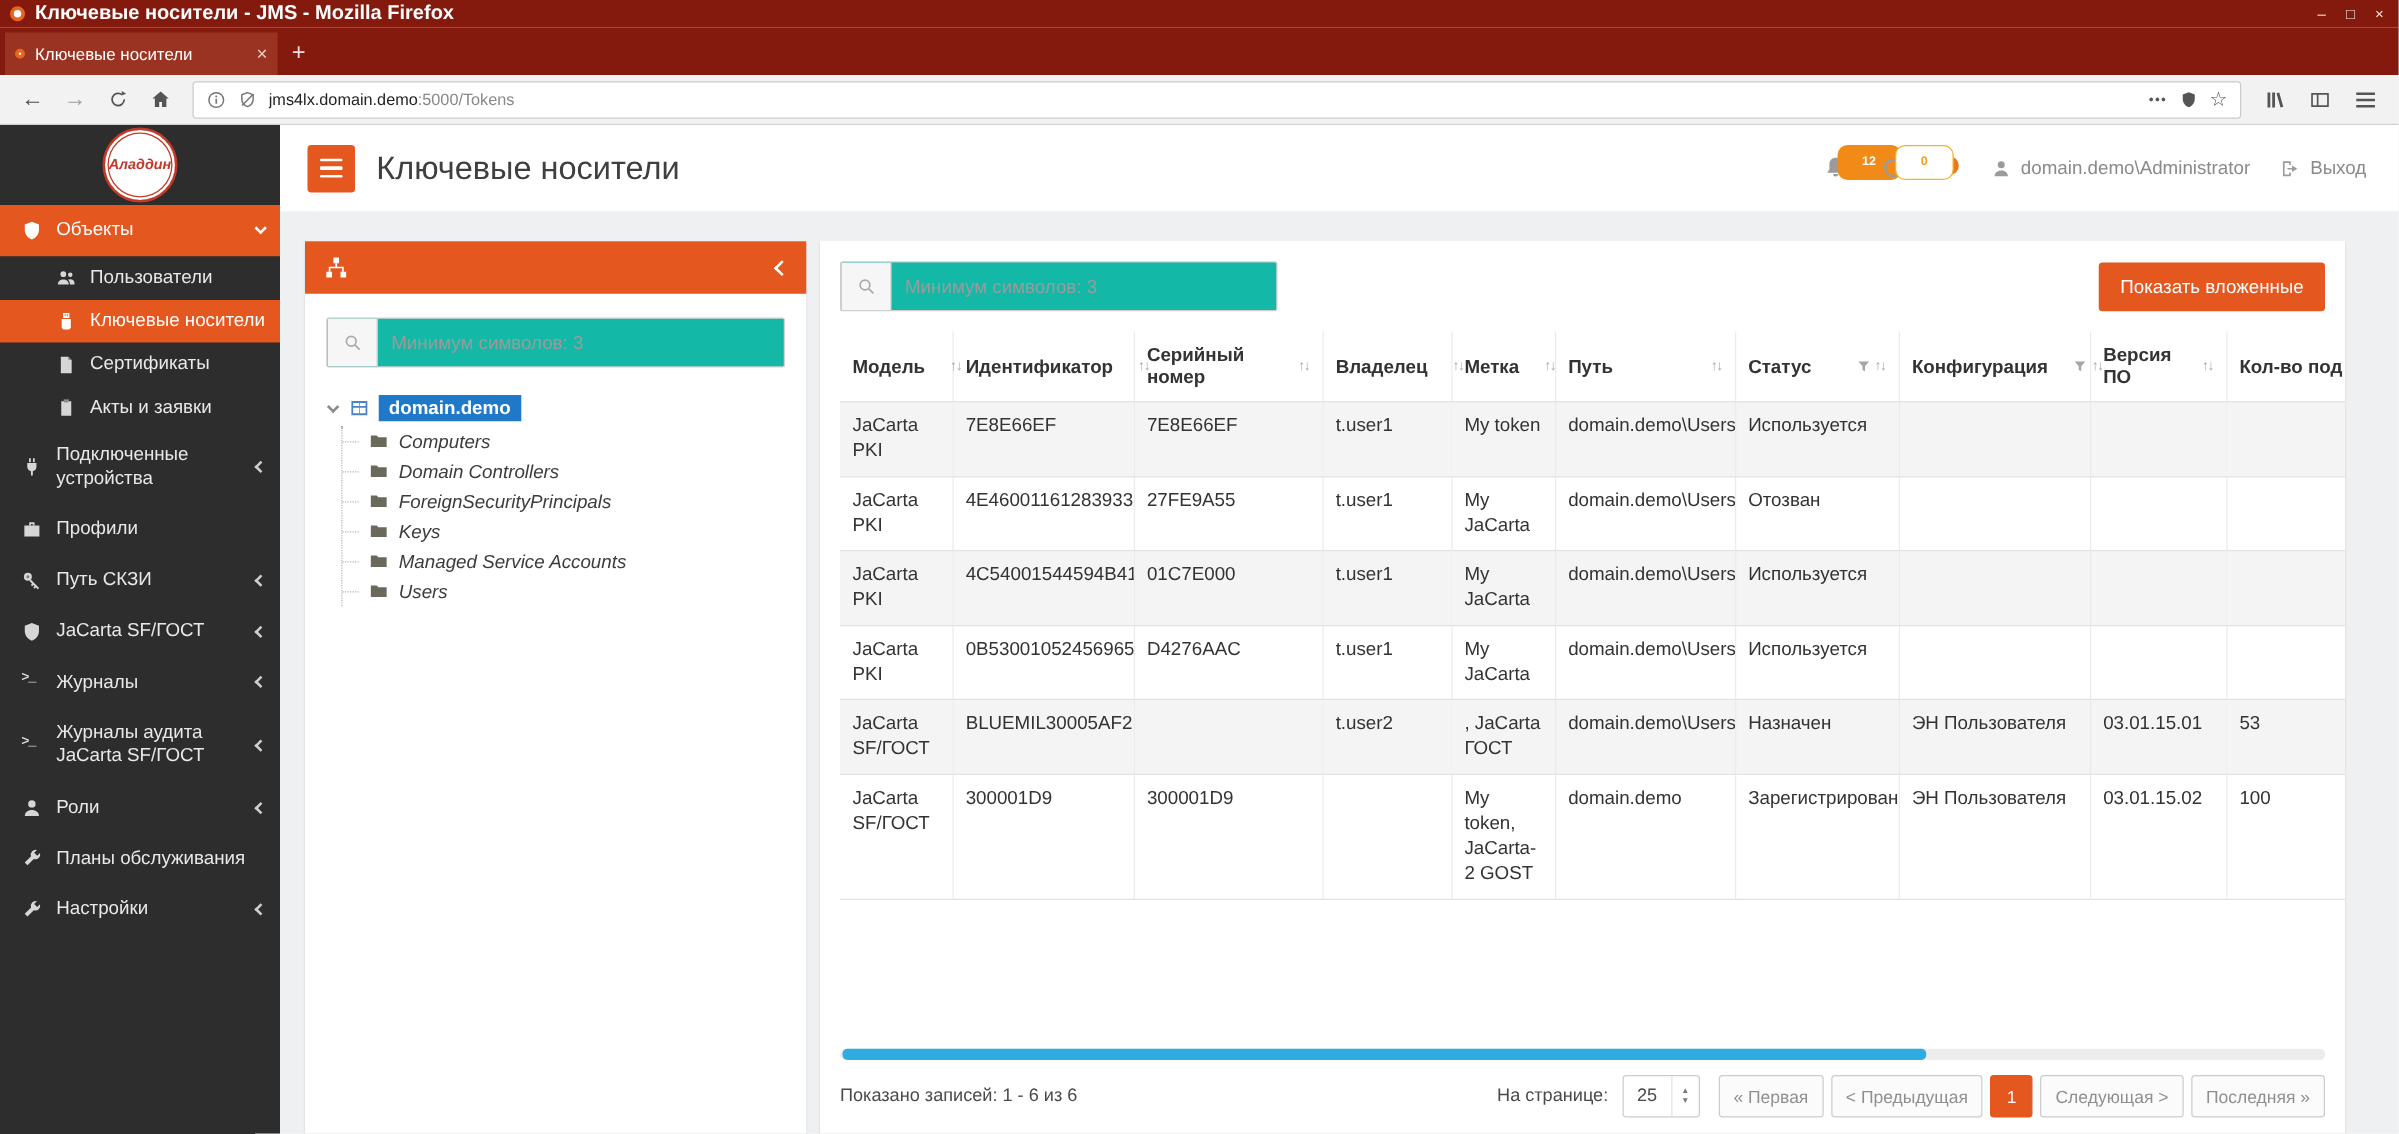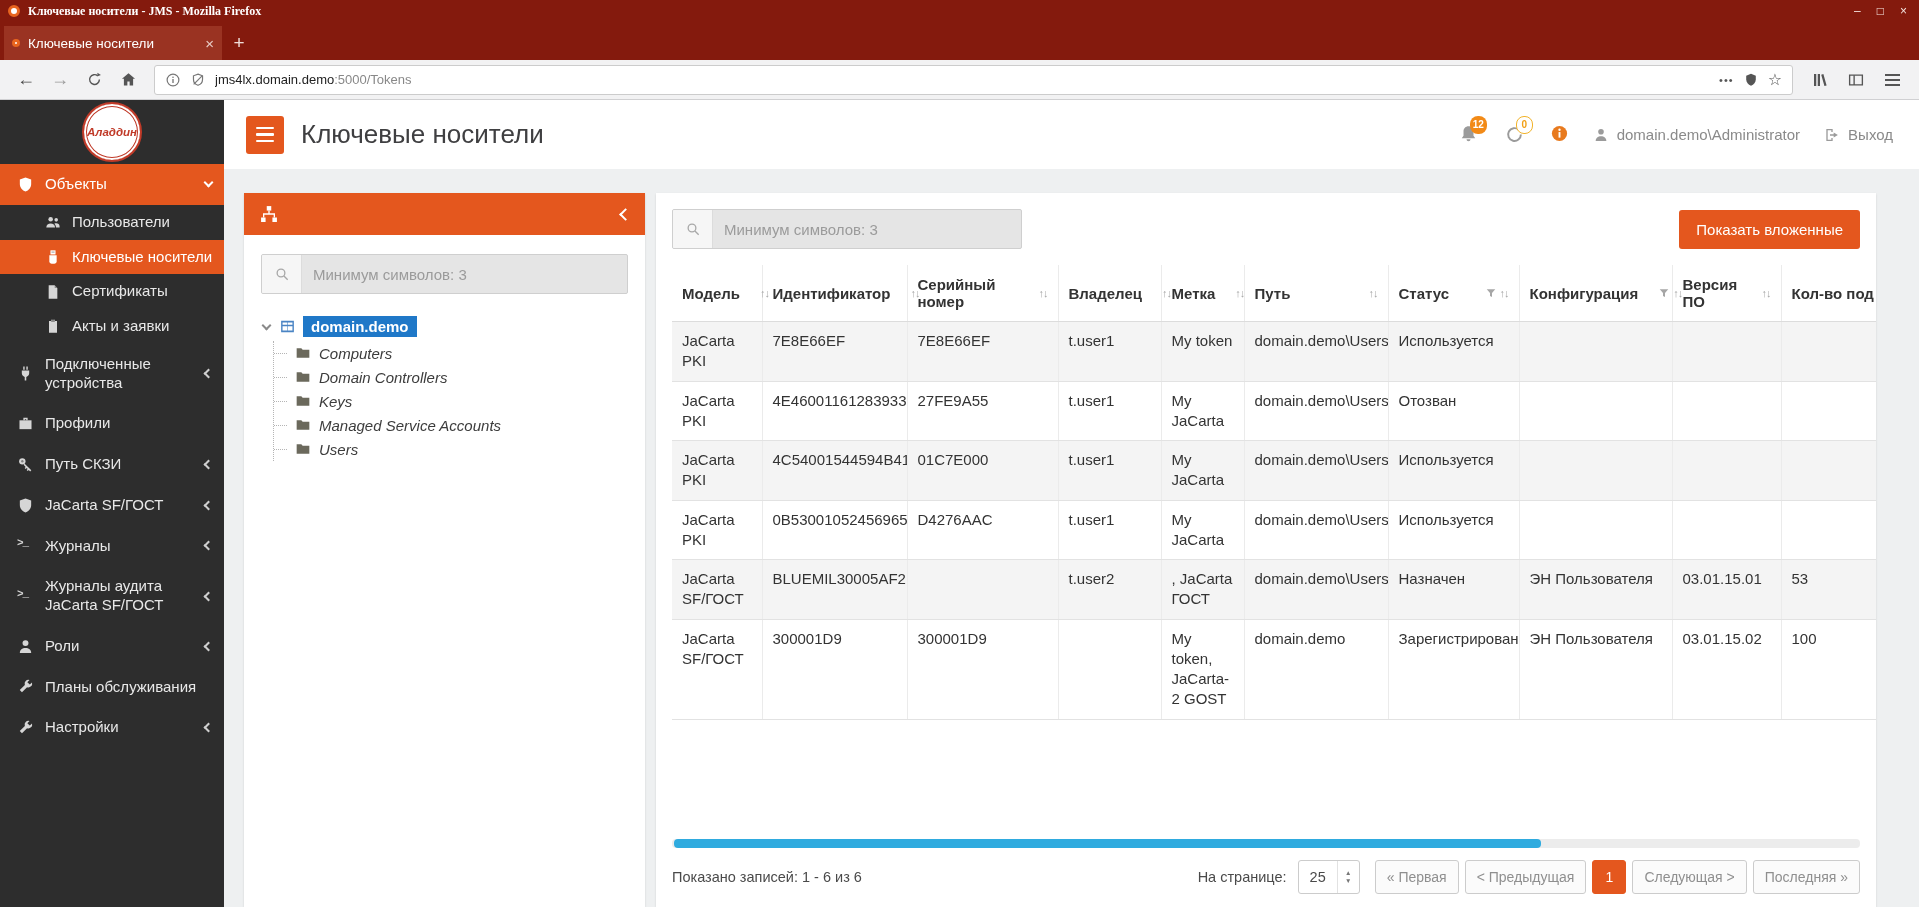--- a/index.html
+++ b/index.html
@@ -3,21 +3,21 @@
 <meta charset="utf-8">
 <style>
   * { margin:0; padding:0; box-sizing:border-box; }
   html,body { width:1919px; height:907px; overflow:hidden; }
   body { font-family:"Liberation Sans","DejaVu Sans",sans-serif; background:#eef0f1; font-size:15px; color:#333; }
   .ic { display:inline-block; flex-shrink:0; }
 
   
   .titlebar { height:22px; background:#841a0d; display:flex; align-items:center; color:#fff; padding:0 8px; gap:8px; }
   .tb-icon { width:12px; height:12px; border-radius:50%; background:#fff; border:3px solid #e8651f; }
-  .tb-title { font-size:12px; font-weight:bold; flex:1;font-family:Liberation Serif, serif; }
+  .tb-title { font-size:16px; font-weight:bold; flex:1; }
   .win-controls { display:flex; gap:16px; font-size:12px; align-items:center; padding-right:4px; color:#f3e2de; }
   .win-controls span { cursor:default; }
 
   .tabbar { height:38px; background:#841a0d; display:flex; align-items:flex-end; padding-left:4px; }
   .tab { width:218px; height:34px; background:#9a3322; display:flex; align-items:center; gap:8px; padding:0 8px; color:#fff; }
   .favicon { width:8px; height:8px; background:#fff; border:3px solid #e8651f; border-radius:50%; }
   .tab-title { flex:1; font-size:13.5px; white-space:nowrap; overflow:hidden; }
   .tab-close { color:#e8cdc7; font-size:15px; }
   .newtab { width:34px; height:34px; display:flex; align-items:center; justify-content:center; color:#f0ddd8; font-size:19px; }
 
@@ -56,36 +56,36 @@
   .term { width:18px; font-family:"Liberation Mono","DejaVu Sans Mono",monospace; font-size:11px; font-weight:bold; color:#d6d6d6; letter-spacing:-1px; }
 
   .main { flex:1; display:flex; flex-direction:column; min-width:0; }
   .page-header { height:69px; background:#fff; display:flex; align-items:center; padding:0 26px 0 22px; gap:17px; }
   .burger { width:38px; height:38px; background:#e4571e; border:none; border-radius:3px; display:flex; flex-direction:column; justify-content:center; align-items:center; gap:4px; cursor:pointer; }
   .burger i { display:block; width:18px; height:2.5px; background:#fff; border-radius:1px; }
   .page-title { font-size:26px; font-weight:400; color:#3f3f41; flex:1; }
   .header-right { display:flex; align-items:center; gap:24px; color:#8a8a8a; font-size:15px; }
   .badge-wrap { position:relative; width:22px; height:22px; }
   .badge-wrap .ic { width:21px; height:21px; color:#9b9b9b; }
-  .badge { position:absolute; top:-8px; left:12px; min-width:17px; height:18px; border-radius:8px; background:#f28a17; color:#fff; font-size:10px; font-weight:bold; display:flex; align-items:center; justify-content:center; padding:0 3px; font-style:normal; }
+  .badge { position:absolute; top:-8px; left:12px; min-width:17px; height:28px; border-radius:8px; background:#f28a17; color:#fff; font-size:10px; font-weight:bold; display:flex; align-items:center; justify-content:center; padding:0 20px; font-style:normal; }
   .badge.alt { background:#fff; color:#f2a017; border:1.5px solid #f2b32a; }
   .info-wrap .ic { width:19px; height:19px; color:#e87a1e; }
   .huser, .hlogout { display:flex; align-items:center; gap:8px; cursor:pointer; }
   .huser .ic, .hlogout .ic { width:16px; height:16px; color:#9b9b9b; }
 
   .content { flex:1; display:flex; gap:11px; padding:24px 43px 0 20px; min-height:0; }
   .panel { background:#fff; box-shadow:0 1px 2px rgba(0,0,0,.12); }
 
   
   .tree-panel { width:401px; flex-shrink:0; display:flex; flex-direction:column; }
   .tree-head { height:42px; background:#e4571e; display:flex; align-items:center; padding:0 15px; color:#fff; }
   .tree-head .ic { width:20px; height:20px; color:#fff; }
   .collapse-chev { margin-left:auto; width:9px; height:9px; border-right:2.5px solid #fff; border-bottom:2.5px solid #fff; transform:rotate(135deg); cursor:pointer; }
   .tree-body { padding:19px 17px; overflow:hidden; }
-  .search-box { display:flex; height:40px; border:1px solid #cfcfcf; border-radius:2px; background:#e5e5e5; overflow:hidden; }
+  .search-box { display:flex; height:40px; border:1px solid #cfcfcf; border-radius:2px; background:#14b8a6; overflow:hidden; }
   .search-addon { width:40px; background:#f6f6f6; border-right:1px solid #dcdcdc; display:flex; align-items:center; justify-content:center; }
   .search-addon .ic { width:16px; height:16px; color:#a8a8a8; }
   .search-box input { border:none; outline:none; flex:1; padding:0 11px; font-size:15px; font-family:inherit; color:#333; background:transparent; }
   .search-box input::placeholder { color:#9b9b9b; }
   .tree { margin-top:22px; font-size:15px; color:#3c3c3c; }
   .tree-root { display:flex; align-items:center; gap:7px; }
   .expander { width:7px; height:7px; border-right:2px solid #8a8a8a; border-bottom:2px solid #8a8a8a; transform:rotate(45deg); margin:-3px 2px 0 2px; cursor:pointer; }
   .tree-root .ic { width:17px; height:17px; color:#4a84c4; }
   .node-label.selected { background:#1f78c8; color:#fff; padding:2px 8px; font-weight:bold; cursor:pointer; }
   .tree-children { margin:4px 0 0 12px; border-left:1px dotted #b5b5b5;font-style:italic; }
@@ -483,20 +483,27 @@
                     <svg class="ic">
                       <use href="#i-folder" xlink:href="#i-folder"></use>
                     </svg>
                     <span>Domain Controllers</span>
                   </div>
                   <div class="tree-child">
                     <span class="stub"></span>
                     <svg class="ic">
                       <use href="#i-folder" xlink:href="#i-folder"></use>
                     </svg>
+                    <span>ForeignSecurityPrincipals</span>
+                  </div>
+                  <div class="tree-child">
+                    <span class="stub"></span>
+                    <svg class="ic">
+                      <use href="#i-folder" xlink:href="#i-folder"></use>
+                    </svg>
                     <span>Keys</span>
                   </div>
                   <div class="tree-child">
                     <span class="stub"></span>
                     <svg class="ic">
                       <use href="#i-folder" xlink:href="#i-folder"></use>
                     </svg>
                     <span>Managed Service Accounts</span>
                   </div>
                   <div class="tree-child">

